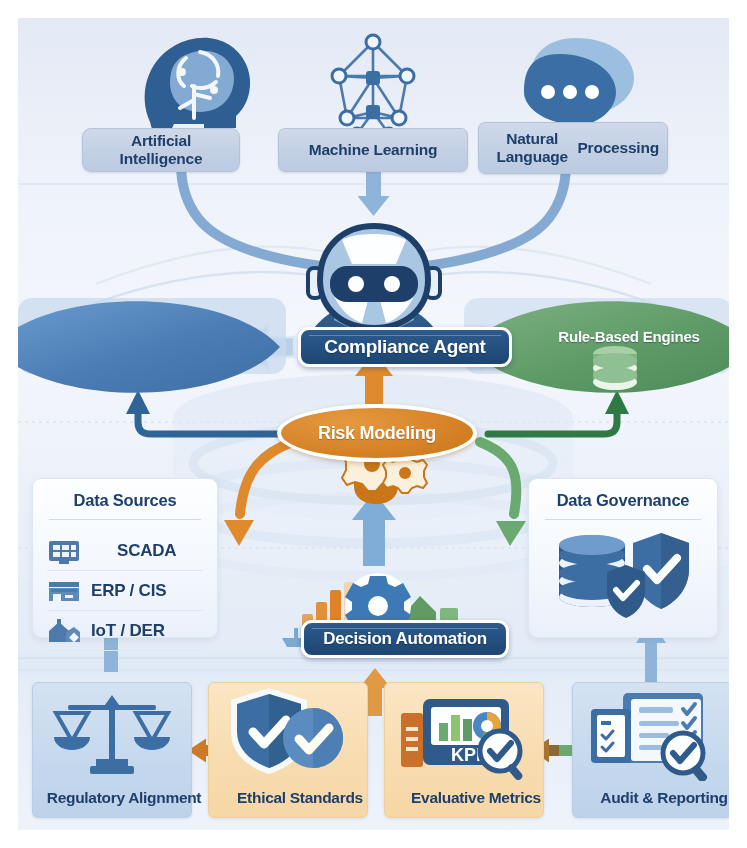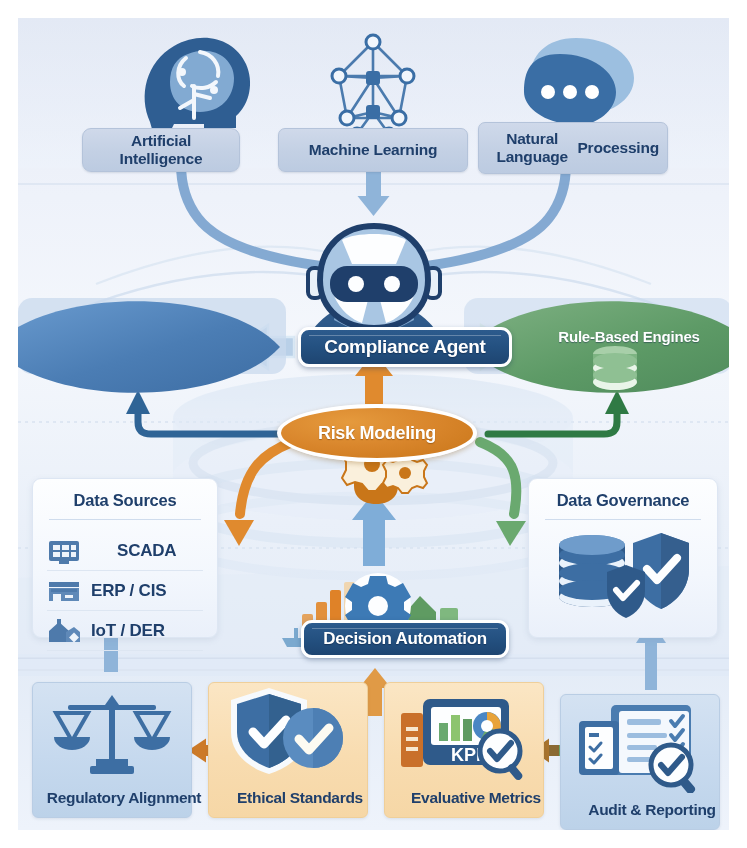--- a/index.html
+++ b/index.html
@@ -554,21 +554,21 @@
           </g>
           <text x="52" y="70" font-family="Liberation Sans, sans-serif" font-size="18" font-weight="700" fill="#ffffff">KPI</text>
           <circle cx="101" cy="60" r="20" fill="#fdfeff" stroke="#2f5a8a" stroke-width="5"></circle>
           <path d="M91 60 l7 8 l14 -16" fill="none" stroke="#2f5a8a" stroke-width="6" stroke-linecap="round" stroke-linejoin="round"></path>
           <rect x="112" y="72" width="8" height="18" rx="4" transform="rotate(-40 116 81)" fill="#2f5a8a"></rect>
         </svg>
       </div>
       <div class="caption">Evaluative Metrics</div>
     </div>
 
-    <div class="bcard blue" style="left:542px; top:664px; width:160px; height:136px;margin-top:12px;">
+    <div class="bcard blue" style="left:554px; top:664px; width:160px; height:136px;">
       <div class="art">
         <svg width="130" height="90" viewBox="0 0 130 90">
           <rect x="36" y="2" width="80" height="70" rx="5" fill="#4a7cb0"></rect>
           <rect x="44" y="8" width="70" height="62" rx="3" fill="#f4f8fd"></rect>
           <g fill="#9cbddf">
             <rect x="52" y="16" width="34" height="6" rx="2"></rect>
             <rect x="52" y="30" width="40" height="5" rx="2"></rect>
             <rect x="52" y="42" width="30" height="5" rx="2"></rect>
             <rect x="52" y="54" width="36" height="5" rx="2"></rect>
           </g>

